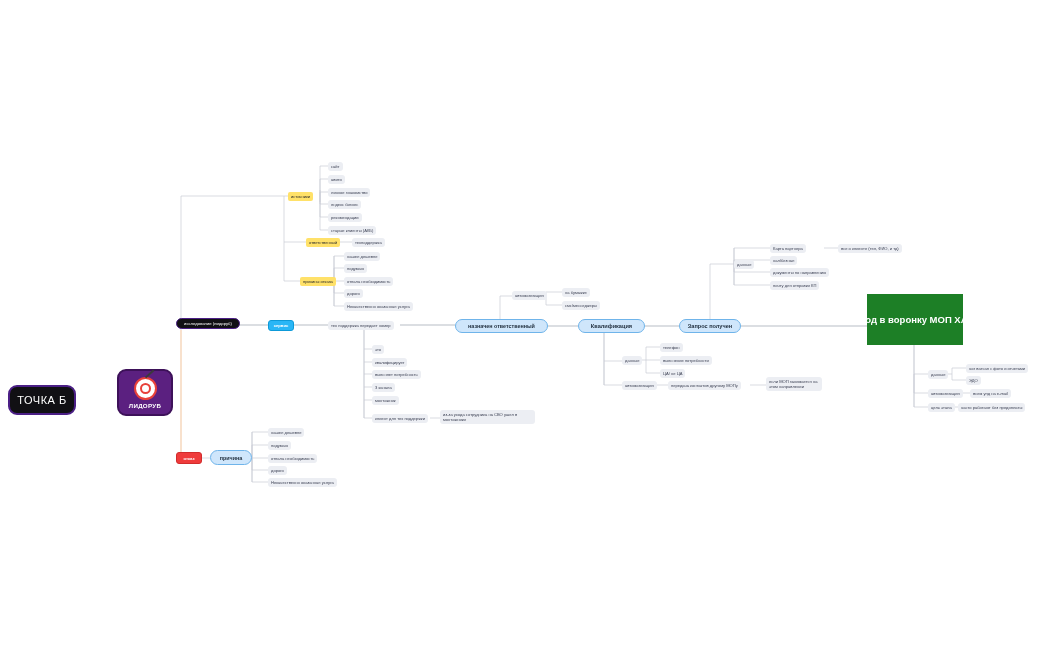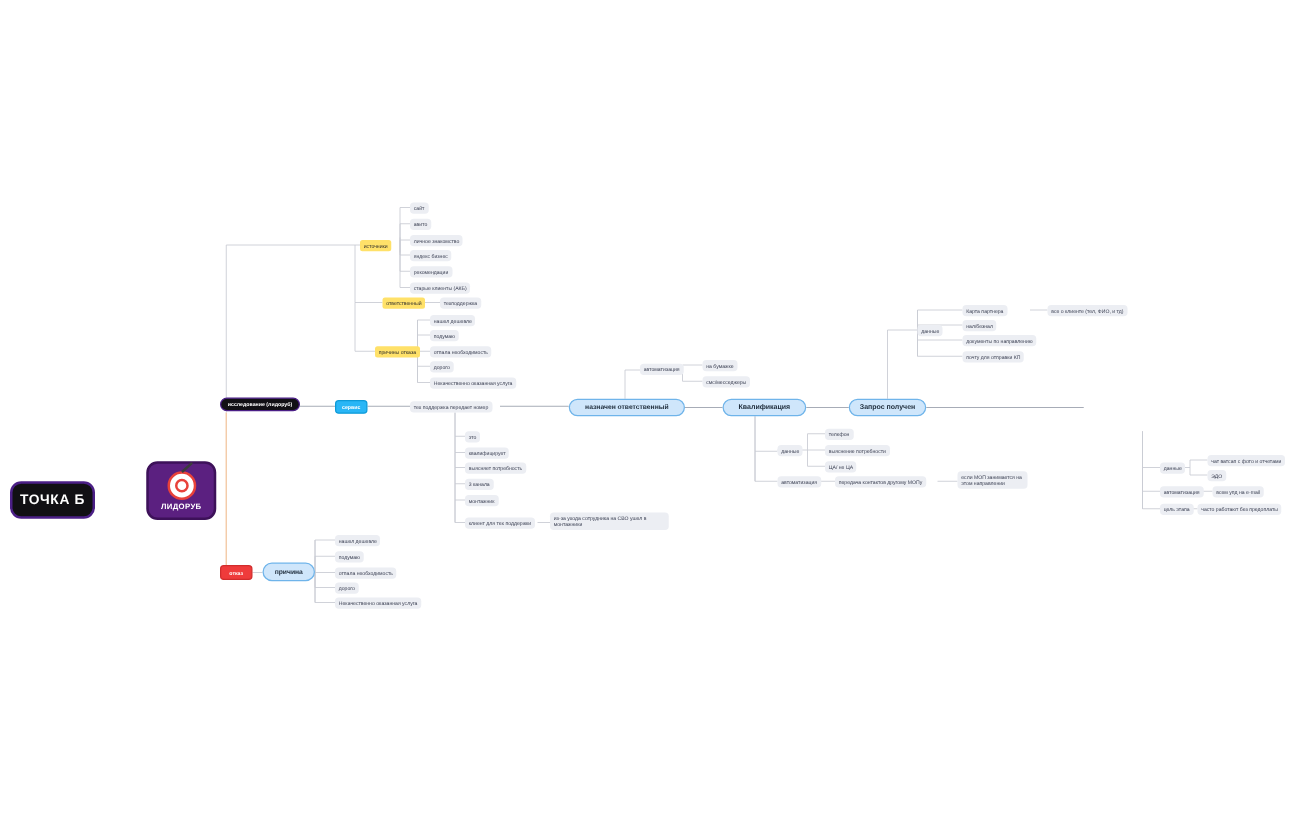--- a/index.html
+++ b/index.html
@@ -4,21 +4,21 @@
 <style>
   html,body{margin:0;padding:0;background:#ffffff;}
   body{width:1050px;height:650px;position:relative;overflow:hidden;
        font-family:"Liberation Sans","DejaVu Sans",sans-serif;}
   #canvas{position:absolute;inset:0;}
   svg#wires{position:absolute;left:0;top:0;width:1050px;height:650px;}
   .node{position:absolute;box-sizing:border-box;white-space:nowrap;}
 
   
   .dark-pill{background:#111014;color:#ffffff;border:2px solid #4b1f86;
-    border-radius:9px;font-weight:bold;display:flex;align-items:center;
+    border-radius:9px;font-weight:normal;display:flex;align-items:center;
     justify-content:center;letter-spacing:.5px;}
   .pt-b{left:8px;top:385px;width:68px;height:30px;font-size:11px;}
   .research{left:176px;top:318px;width:64px;height:11px;font-size:4.2px;
     border-radius:6px;border-width:1px;letter-spacing:0;}
 
   
   .brand{left:117px;top:369px;width:56px;height:47px;background:#5b2080;
     border:2px solid #3d1159;border-radius:9px;color:#fff;
     display:flex;flex-direction:column;align-items:center;justify-content:center;gap:2px;}
   .brand .target{width:19px;height:19px;border-radius:50%;
@@ -210,20 +210,21 @@
   <div class="node leaf wrap" style="left:766px;top:377px;width:56px;">если МОП занимается на этом направлении</div>
 
   <div class="node blue n-zapros">Запрос получен</div>
   <div class="node leaf" style="left:734px;top:260px;">данные</div>
   <div class="node leaf" style="left:770px;top:244px;">Карта партнера</div>
   <div class="node leaf" style="left:838px;top:244px;">все о клиенте (тел, ФИО, и тд)</div>
   <div class="node leaf" style="left:770px;top:256px;">нал/безнал</div>
   <div class="node leaf" style="left:770px;top:268px;">документы по направлению</div>
   <div class="node leaf" style="left:770px;top:281px;">почту для отправки КП</div>
 
+  <div class="node green">Переход в воронку МОП ХАНТЕР</div>
   <div class="node leaf" style="left:928px;top:370px;">данные</div>
   <div class="node leaf" style="left:966px;top:364px;">чат ватсап с фото и отчетами</div>
   <div class="node leaf" style="left:966px;top:376px;">ЭДО</div>
   <div class="node leaf" style="left:928px;top:389px;">автоматизация</div>
   <div class="node leaf" style="left:970px;top:389px;">всем упд на e-mail</div>
   <div class="node leaf" style="left:928px;top:403px;">цель этапа</div>
   <div class="node leaf" style="left:958px;top:403px;">часто работают без предоплаты</div>
 
   <div class="node chip-red">отказ</div>
   <div class="node blue n-prichina">причина</div>

